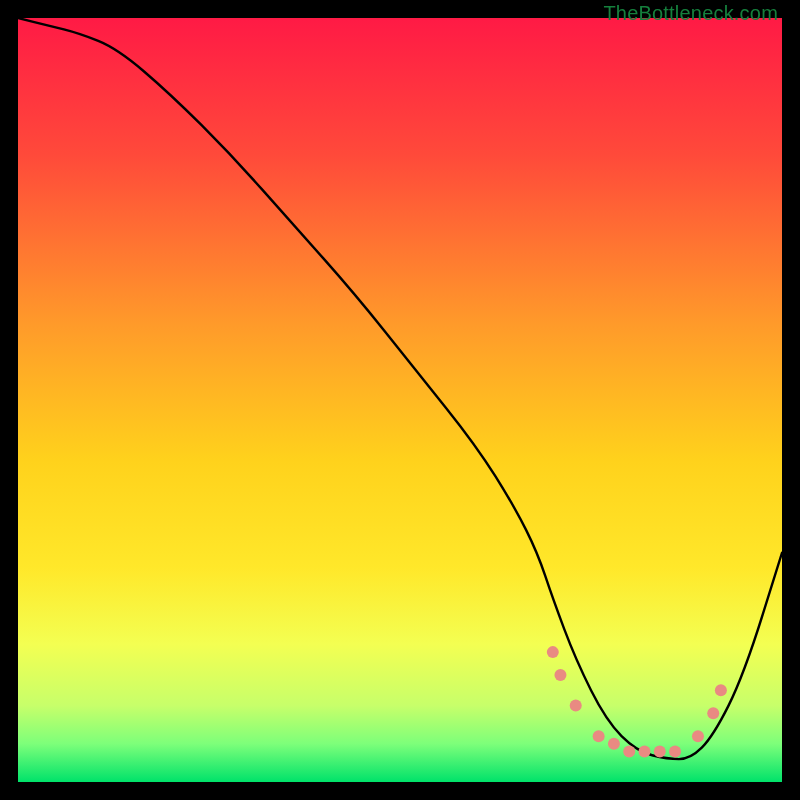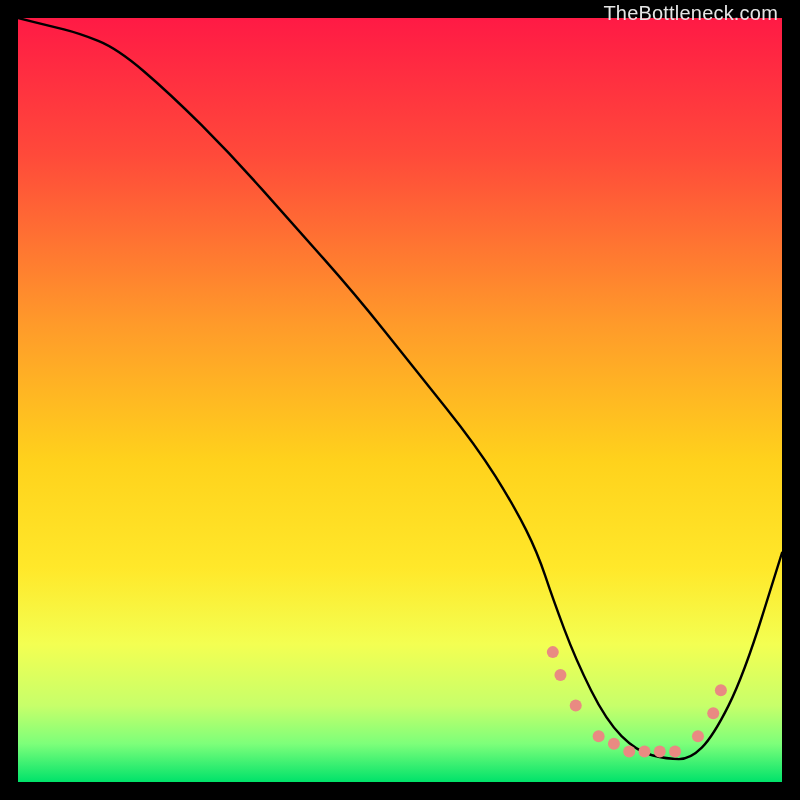--- a/index.html
+++ b/index.html
@@ -23,21 +23,21 @@
     position: absolute;
     left: 0;
     top: 0;
     width: 764px;
     height: 764px;
   }
   .watermark {
     position: absolute;
     top: 2px;
     right: 22px;
-    color: #e5e5e5;
+    color: #15803d;
     font-size: 20px;
     font-weight: 500;
     letter-spacing: 0.2px;
     user-select: none;
   }
   svg { display: block; }
 </style>
 </head>
 <body>
 

